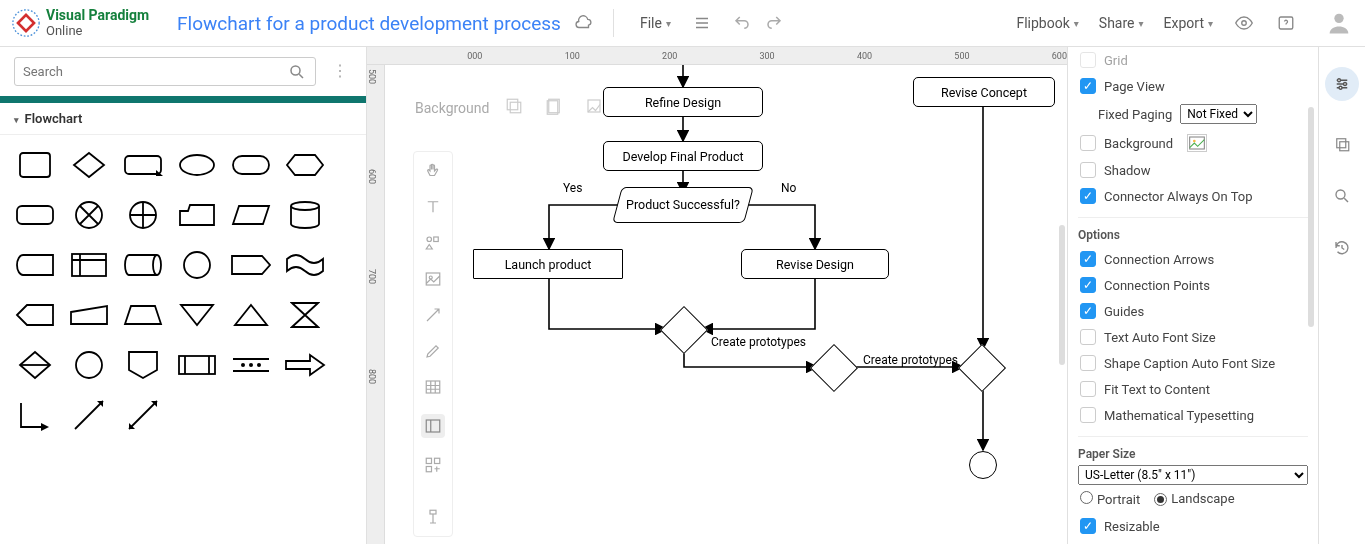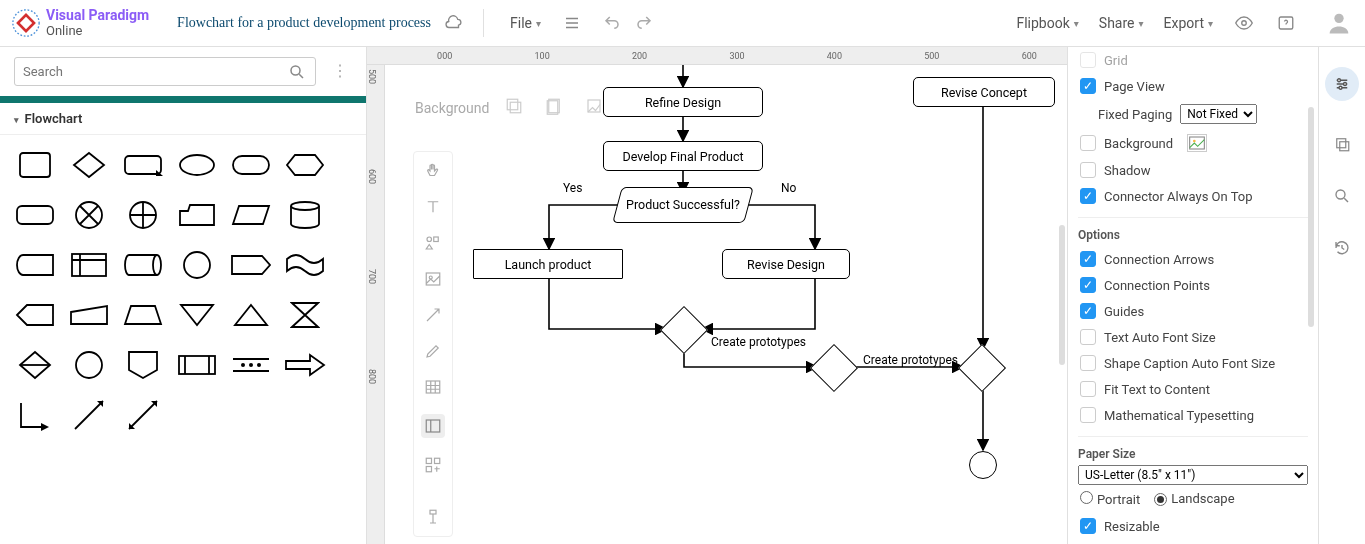--- a/index.html
+++ b/index.html
@@ -3,23 +3,23 @@
 <meta charset="utf-8">
 <style>
 * { box-sizing: border-box; margin: 0; padding: 0; font-family: -apple-system, BlinkMacSystemFont, "Segoe UI", Roboto, sans-serif; }
 body { width: 1365px; height: 544px; overflow: hidden; background: #fff; position: relative; }
 
 
 .topbar { display: flex; align-items: center; height: 47px; border-bottom: 1px solid #e0e0e0; padding: 0 12px; gap: 8px; }
 .logo { display: flex; align-items: center; gap: 6px; }
 .logo-icon { width: 28px; height: 28px; }
 .logo-text { font-size: 12px; line-height: 1.1; }
-.logo-text .vp { font-weight: 700; font-size: 14px; color: #8b5cf6; }
+.logo-text .vp { font-weight: 700; font-size: 14px; color: #15803d; }
 .logo-text .online { font-size: 13px; color: #555; }
-.title { margin-left: 20px; font-size: 14px; color: #0c4a6e; font-family: Liberation Serif, serif; }
+.title { margin-left: 20px; font-size: 19px; color: #3b82f6; }
 .cloud-icon { margin-left: 6px; color: #888; }
 .vsep { width: 1px; height: 28px; background: #e0e0e0; margin: 0 12px; }
 .menu-item { font-size: 14px; color: #555; padding: 4px 6px; cursor: pointer; display: inline-flex; align-items: center; gap: 4px; }
 .chev { font-size: 10px; color: #888; }
 .topbar-icons { display: flex; gap: 14px; margin-left: 6px; color: #aaa; }
 .spacer { flex: 1; }
 .user-icon { width: 28px; height: 28px; color: #aaa; }
 
 
 .left-panel { position: absolute; left: 0; top: 47px; width: 367px; bottom: 0; border-right: 1px solid #e0e0e0; background: #fff; display: flex; flex-direction: column; }
@@ -28,21 +28,21 @@
 .search-mag { position: absolute; right: 60px; top: 16px; color: #888; }
 .left-dots { position: absolute; right: 18px; top: 14px; color: #aaa; cursor: pointer; }
 .section-hdr { padding: 8px 14px; font-size: 13px; font-weight: 600; color: #333; border-bottom: 1px solid #eee; }
 .section-hdr::before { content: "▾"; font-size: 9px; margin-right: 6px; color: #666; }
 .shapes { padding: 10px 12px; display: grid; grid-template-columns: repeat(6, 46px); grid-auto-rows: 40px; gap: 10px 8px; }
 .shape { display: flex; align-items: center; justify-content: center; cursor: grab; }
 
 
 .canvas-area { position: absolute; left: 367px; top: 47px; right: 298px; bottom: 0; background: #fafafa; overflow: hidden; }
 .ruler-h { position: absolute; left: 0; right: 0; top: 0; height: 18px; background: #eee; border-bottom: 1px solid #ddd; font-size: 9px; color: #666; display: flex; align-items: center; padding-left: 18px; }
-.ruler-h span { display: inline-block; width: 100px; text-align: center; padding-left: 22px; }
+.ruler-h span { display: inline-block; width: 100px; text-align: right; padding-left: 22px; }
 .ruler-v { position: absolute; left: 0; top: 18px; bottom: 0; width: 18px; background: #eee; border-right: 1px solid #ddd; font-size: 9px; color: #666; }
 .ruler-v span { display: block; height: 100px; writing-mode: vertical-lr; text-align: left; padding-top: 4px; }
 .canvas { position: absolute; left: 18px; top: 18px; right: 0; bottom: 0; background: #fff; }
 .bg-label { position: absolute; left: 30px; top: 35px; font-size: 14px; color: #aaa; }
 .bg-icons { position: absolute; left: 120px; top: 32px; display: flex; gap: 22px; color: #ccc; }
 .toolbelt { position: absolute; left: 28px; top: 86px; width: 40px; display: flex; flex-direction: column; gap: 18px; align-items: center; color: #aaa; border: 1px solid #eee; border-radius: 4px; padding: 10px 0; background: #fff; }
 .toolbelt .sel { background: #eee; border-radius: 4px; padding: 3px; }
 
 
 .node { position: absolute; border: 1.8px solid #000; background: #fff; font-size: 12.5px; display: flex; align-items: center; justify-content: center; text-align: center; }
@@ -473,21 +473,21 @@
         <span>Develop Final Product</span>
       </div>
     <div class="node" style="left:232px;top:122px;width:132px;height:36px;border-radius:5px;transform:skewX(-15deg)">
         <span style="transform:skewX(15deg);line-height:1.1">Product Successful?</span>
       </div>
     <div class="edge-label" style="left:178px;top:116px">Yes</div>
     <div class="edge-label" style="left:396px;top:116px">No</div>
     <div class="node" style="left:88px;top:184px;width:150px;height:30px;border-radius:1px">
         <span>Launch product</span>
       </div>
-    <div class="node" style="left:337px;top:184px;width:128px;height:30px;border-radius:5px">
+    <div class="node" style="left:356px;top:184px;width:148px;height:30px;border-radius:5px">
         <span>Revise Design</span>
       </div>
     <div class="node diamond" style="left:282px;top:248px;width:34px;height:34px">
         <span></span>
       </div>
     <div class="edge-label" style="left:326px;top:270px">Create prototypes</div>
     <div class="node diamond" style="left:432px;top:286px;width:34px;height:34px">
         <span></span>
       </div>
     <div class="edge-label" style="left:478px;top:288px">Create prototypes</div>

